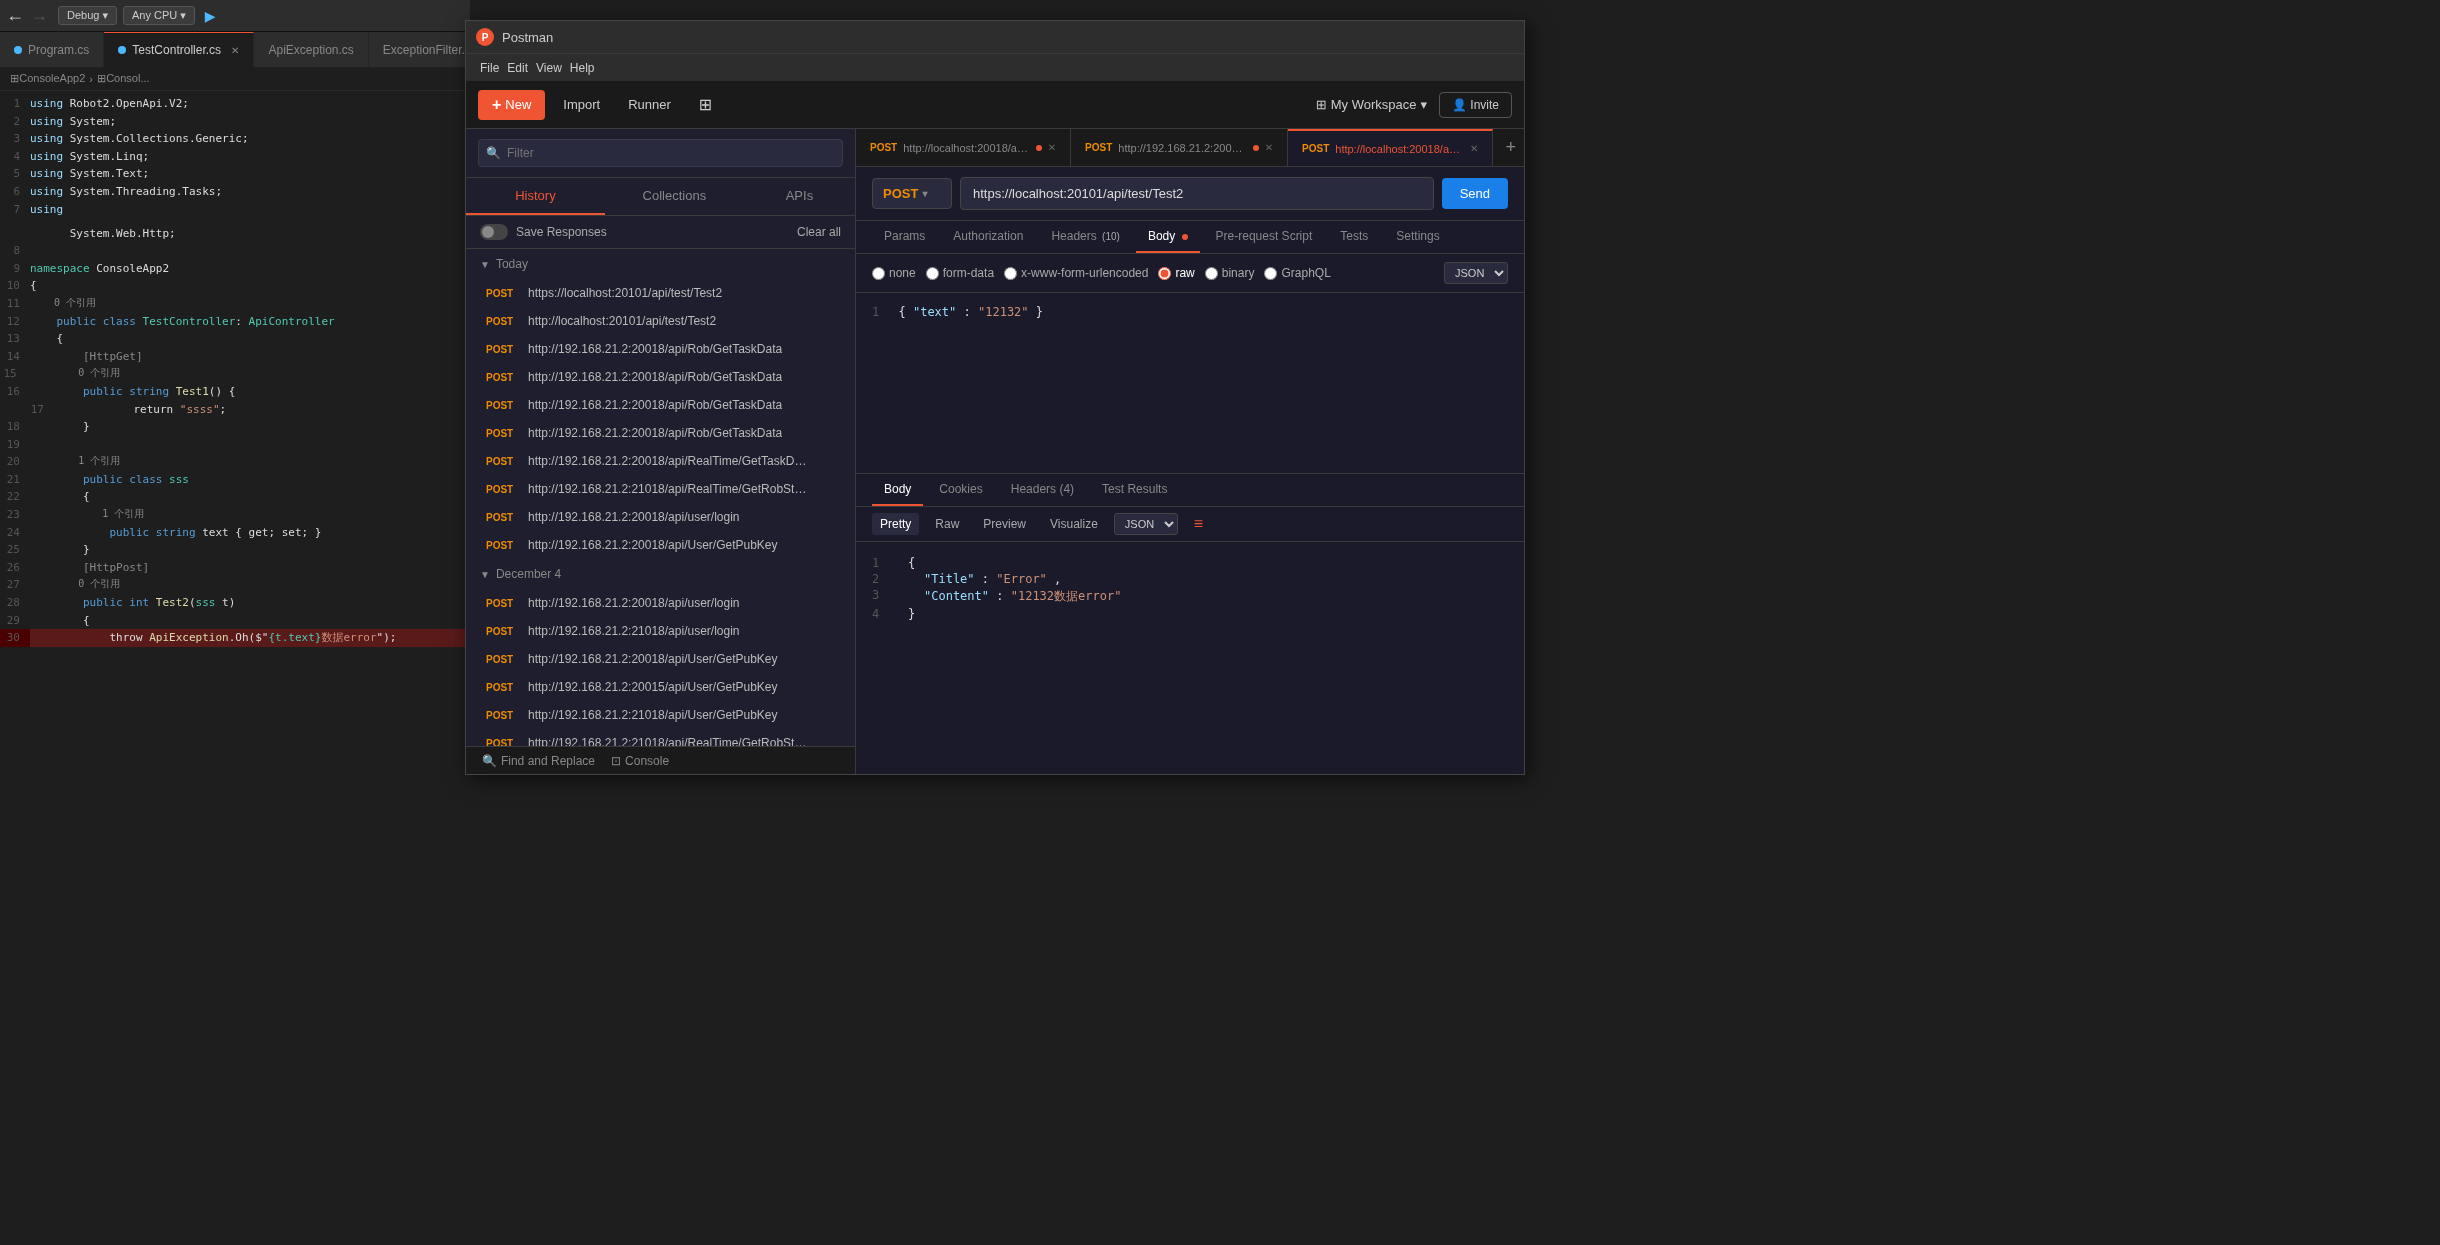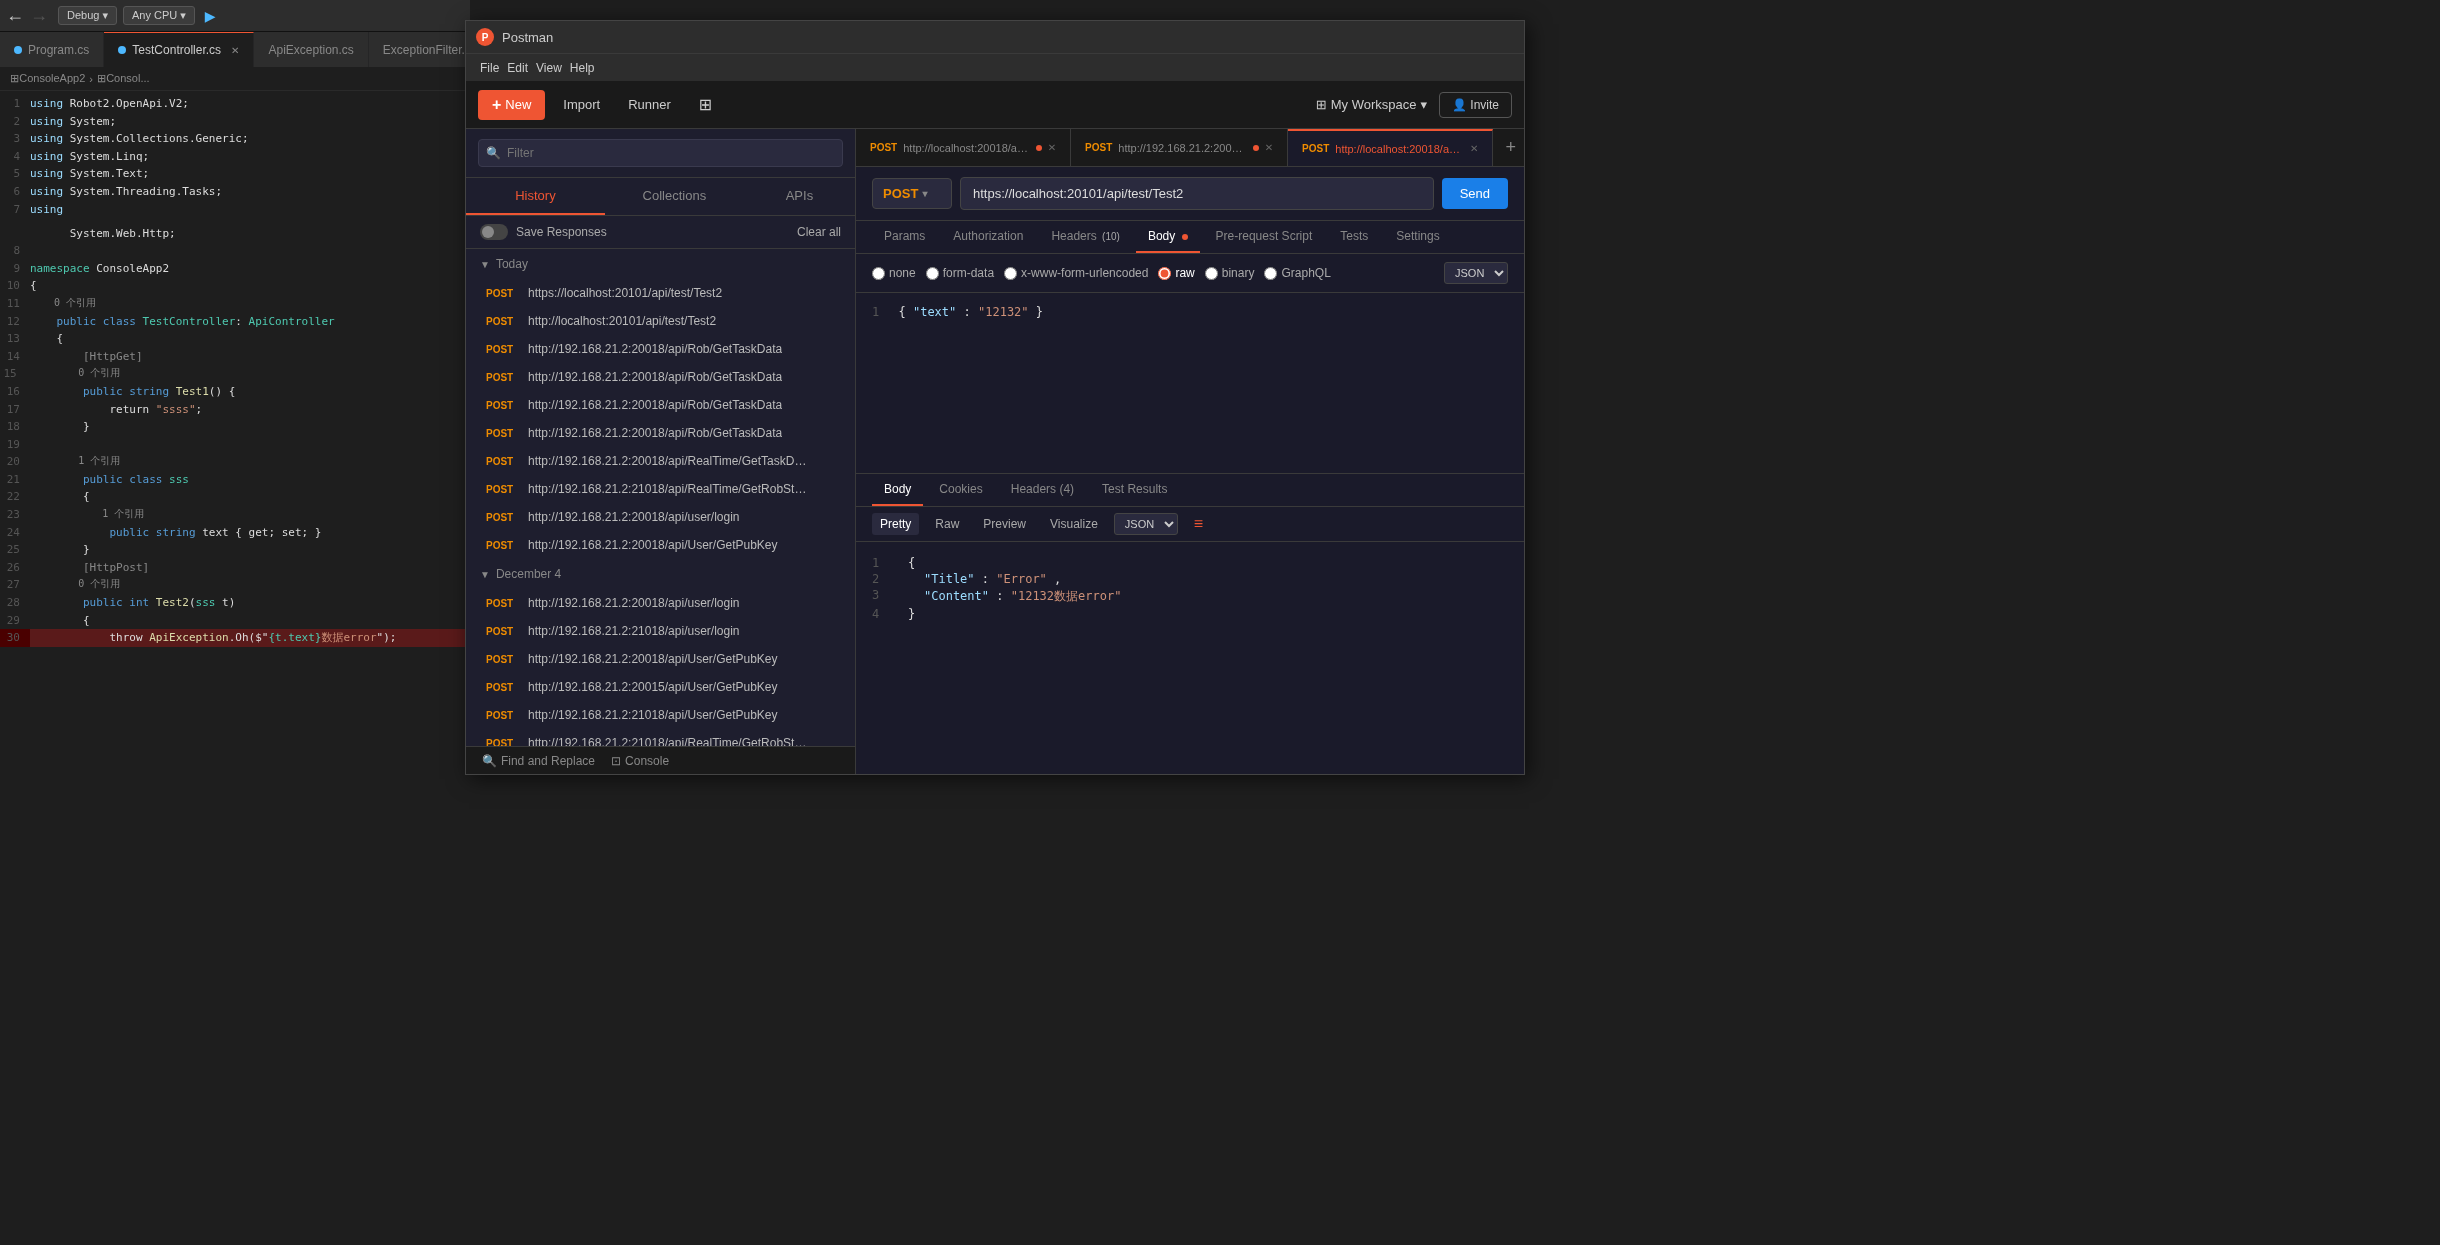--- a/index.html
+++ b/index.html
@@ -245,21 +245,21 @@
       <span style="color:#888;font-size:10px;">&nbsp;&nbsp;&nbsp;&nbsp;&nbsp;&nbsp;&nbsp;&nbsp;0 个引用</span>
     </div>
     <div style="display:flex;">
       <span style="color:#555;min-width:30px;text-align:right;padding-right:10px;user-select:none;">16</span>
       <span style="color:#ddd;">&nbsp;&nbsp;&nbsp;&nbsp;&nbsp;&nbsp;&nbsp;&nbsp;</span>
         <span style="color:#569cd6;">public string</span>
         <span style="color:#dcdcaa;">&nbsp;Test1</span>
         <span style="color:#ddd;">() {</span>
     </div>
     <div style="display:flex;">
-      <span style="color:#555;min-width:30px;text-align:right;padding-right:10px;user-select:none;">17</span>
+      <span style="color:#555;min-width:30px;text-align:right;padding-right:10px;user-select:none;margin-left:24px;">17</span>
       <span style="color:#ddd;">&nbsp;&nbsp;&nbsp;&nbsp;&nbsp;&nbsp;&nbsp;&nbsp;&nbsp;&nbsp;&nbsp;&nbsp;return&nbsp;</span>
         <span style="color:#ce9178;">"ssss"</span>
         <span style="color:#ddd;">;</span>
     </div>
     <div style="display:flex;">
       <span style="color:#555;min-width:30px;text-align:right;padding-right:10px;user-select:none;">18</span>
       <span style="color:#ddd;">&nbsp;&nbsp;&nbsp;&nbsp;&nbsp;&nbsp;&nbsp;&nbsp;}</span>
     </div>
     <div style="display:flex;">
       <span style="color:#555;min-width:30px;text-align:right;padding-right:10px;user-select:none;">19</span>

